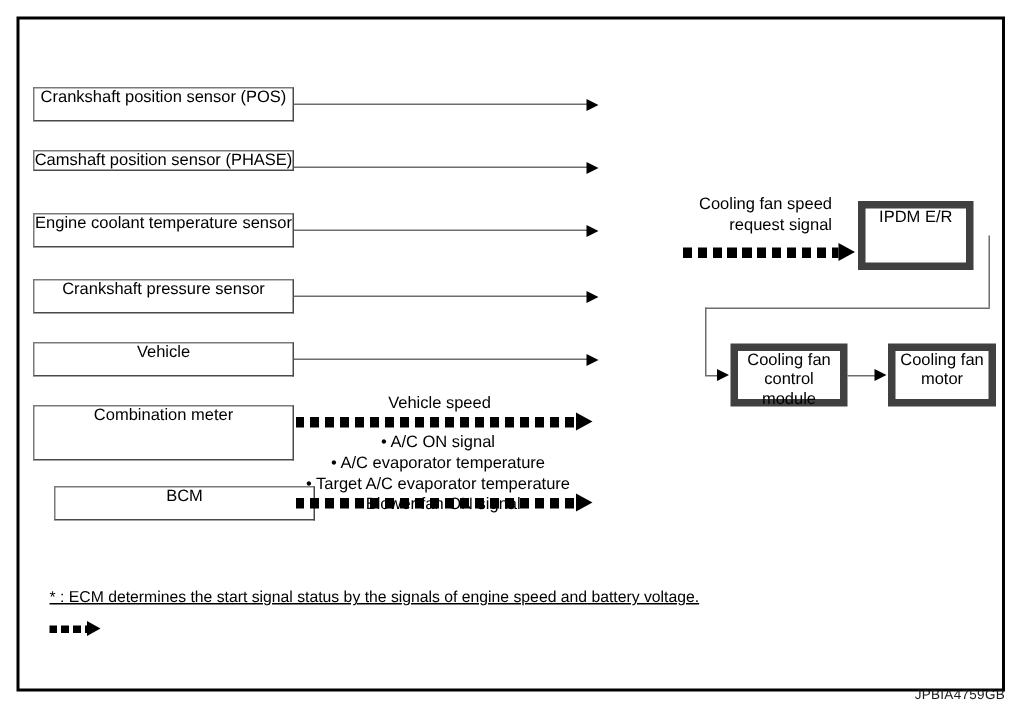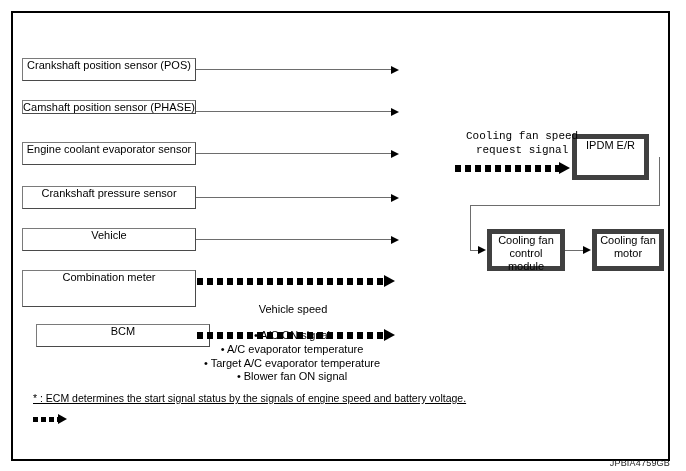--- a/index.html
+++ b/index.html
@@ -46,22 +46,22 @@
   .box.dark {
     border: 5px solid #404040;
   }
   .label {
     position: absolute;
     font-size: 11px;
     line-height: 1.25;
     color: #000;
     white-space: pre;
   }
-  .label.center { text-align: center; margin-top: 40px; }
-  .label.left { text-align: center; font-family: Liberation Mono, monospace; }
+  .label.center { text-align: center; }
+  .label.left { text-align: right; }
   
   .wire {
     position: absolute;
     background: #6d6d6d;
   }
   .wire.h { height: 1px; }
   .wire.v { width: 1px; }
   
   .arrow-r {
     position: absolute;
@@ -133,21 +133,21 @@
 
   <div id="frame"></div>
 
   <div class="box" style="left:22px; top:58px; width:174px; height:23px;">
     <span>Crankshaft position sensor (POS)</span>
   </div>
   <div class="box" style="left:22px; top:100px; width:174px; height:14px;">
     <span>Camshaft position sensor (PHASE)</span>
   </div>
   <div class="box" style="left:22px; top:142px; width:174px; height:23px;">
-    <span>Engine coolant evaporator sensor</span>
+    <span>Engine coolant temperature sensor</span>
   </div>
   <div class="box" style="left:22px; top:186px; width:174px; height:23px;">
     <span>Crankshaft pressure sensor</span>
   </div>
   <div class="box" style="left:22px; top:228px; width:174px; height:23px;">
     <span>Vehicle</span>
   </div>
   <div class="box" style="left:22px; top:270px; width:174px; height:37px;">
     <span>Combination meter</span>
   </div>

